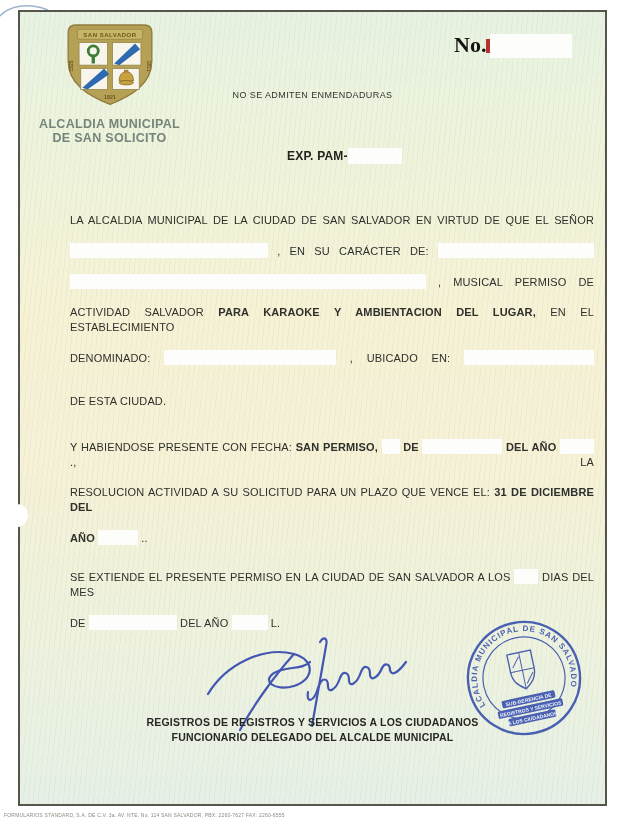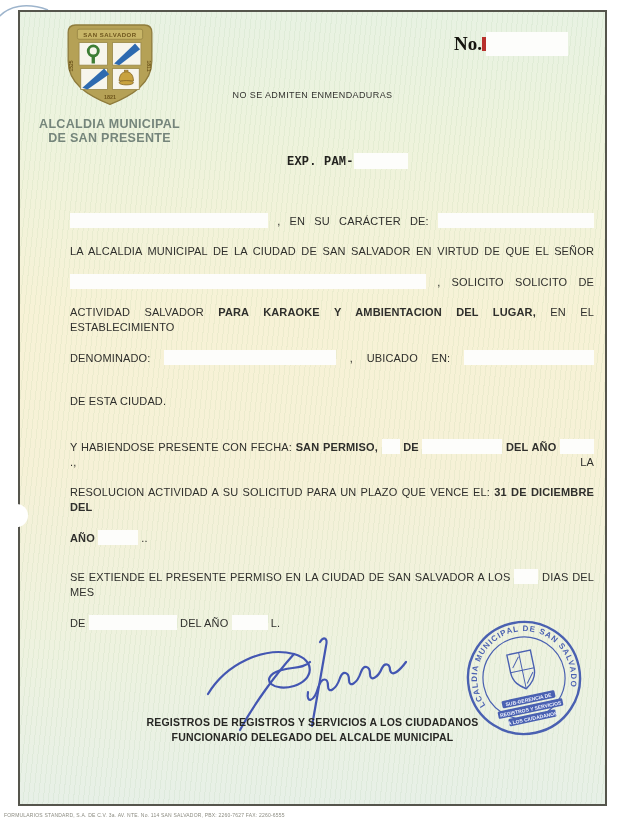--- a/index.html
+++ b/index.html
@@ -21,29 +21,29 @@
         #e8f2e3 0%, #edf3dd 14%, #f7f2d6 38%, #f6f1d7 58%,
         #eef2df 80%, #e7f0e7 100%);
   }
   
   .crest-block { position:absolute; left:7px; top:6px; width:165px; text-align:center; }
   .crest-block svg { display:block; margin:0 auto; }
   .crest-caption { margin-top:3px; font-size:12.5px; font-weight:bold;
     color:#75857b; line-height:14px; letter-spacing:.3px; }
   
   .no-block { position:absolute; left:434px; top:20px; white-space:nowrap; }
-  .no-label { font-family:"Liberation Serif", serif; font-weight:bold; font-size:19px; color:#15150f; }
+  .no-label { font-family:"Liberation Serif", serif; font-weight:bold; font-size:22px; color:#15150f; }
   .no-red { display:inline-block; width:4px; height:14px; background:#b8302c; vertical-align:-1px; }
   .no-box { display:inline-block; width:82px; height:24px; background:#fdfdfb; vertical-align:-6px; }
   
   .title-block { position:absolute; left:0; top:76px; width:100%; text-align:center; }
   .doc-title { font-size:13.5px; font-weight:bold; color:#1c1c1a; letter-spacing:.3px; }
   .doc-subtitle { margin-top:2px; font-size:9px; color:#33332f; letter-spacing:.4px; }
   
-  .exp-block { position:absolute; left:267px; top:140px; white-space:nowrap;font-family:Liberation Mono, monospace; }
+  .exp-block { position:absolute; left:267px; top:134px; white-space:nowrap; }
   .exp-label { font-size:12px; font-weight:bold; color:#22221e; letter-spacing:.2px; }
   .exp-box { display:inline-block; width:54px; height:16px; background:#fdfdfb; vertical-align:-4px; }
   
   .body-text { position:absolute; left:50px; top:201px; width:524px;
     font-size:11px; color:#2f2f2c; letter-spacing:.15px; }
   .bline { width:100%; line-height:15px; margin-bottom:15px; }
   .bline.just { text-align:justify; text-align-last:justify; }
   .bline .b { font-weight:bold; }
   .blank { display:inline-block; height:15px; background:#fdfdfb; vertical-align:-3px; }
   
@@ -89,40 +89,40 @@
           <rect x="72.5" y="57" width="4" height="4" fill="#c8a23f" stroke="#8a6a2a" stroke-width="0.8"></rect>
           <path d="M66,70 c0,-8 4,-11 8.5,-11 c4.5,0 8.5,3 8.5,11 z" fill="#c8a23f" stroke="#8a6a2a" stroke-width="1"></path>
           <ellipse cx="74.5" cy="72" rx="8.5" ry="2.6" fill="#c8a23f" stroke="#8a6a2a" stroke-width="1"></ellipse>
         </g>
         <text x="11" y="52" font-size="6" fill="#6d551c" font-weight="bold" transform="rotate(-90 11 52)" text-anchor="middle" font-family="Liberation Sans, sans-serif">1525</text>
         <text x="99" y="52" font-size="6" fill="#6d551c" font-weight="bold" transform="rotate(90 99 52)" text-anchor="middle" font-family="Liberation Sans, sans-serif">1811</text>
         <text x="55" y="92" text-anchor="middle" font-size="6.5" font-weight="bold" fill="#6d551c" font-family="Liberation Sans, sans-serif">1821</text>
       </svg>
       <div class="crest-caption">
         <div>ALCALDIA MUNICIPAL</div>
-        <div>DE SAN PRESENTE</div>
+        <div>DE SAN SOLICITO</div>
       </div>
     </div>
 
     <div class="no-block">
       <span class="no-label">No.</span><span class="no-red"></span><span class="no-box"></span>
     </div>
 
     <div class="title-block">
       <div class="doc-subtitle">NO SE ADMITEN ENMENDADURAS</div>
     </div>
 
     <div class="exp-block">
       <span class="exp-label">EXP. PAM-</span><span class="exp-box"></span>
     </div>
 
     <div class="body-text">
+        <div class="bline just"><span>LA ALCALDIA MUNICIPAL DE LA CIUDAD DE SAN SALVADOR EN VIRTUD DE QUE EL SEÑOR</span></div>
         <div class="bline just"><span class="blank" style="width: 198px;"></span> <span>, EN SU CARÁCTER DE:</span> <span class="blank" style="width: 156px;"></span></div>
-        <div class="bline just"><span>LA ALCALDIA MUNICIPAL DE LA CIUDAD DE SAN SALVADOR EN VIRTUD DE QUE EL SEÑOR</span></div>
-        <div class="bline just"><span class="blank" style="width: 356px;"></span> <span>, SOLICITO SOLICITO DE</span></div>
+        <div class="bline just"><span class="blank" style="width: 356px;"></span> <span>, MUSICAL PERMISO DE</span></div>
         <div class="bline just"><span>ACTIVIDAD SALVADOR</span> <span class="b">PARA KARAOKE Y AMBIENTACION DEL LUGAR,</span> <span>EN EL ESTABLECIMIENTO</span></div>
         <div class="bline just"><span>DENOMINADO:</span> <span class="blank" style="width: 172px;"></span> <span>, UBICADO EN:</span> <span class="blank" style="width: 130px;"></span></div>
         <div class="bline" style="margin-top: 28px;"><span>DE ESTA CIUDAD.</span></div>
         <div class="bline just" style="margin-top: 30px;"><span>Y HABIENDOSE PRESENTE CON FECHA:</span> <span class="b">SAN PERMISO,</span> <span class="blank" style="width: 18px;"></span> <span class="b">DE</span> <span class="blank" style="width: 80px;"></span> <span class="b">DEL AÑO</span> <span class="blank" style="width: 34px;"></span> <span>., LA</span></div>
         <div class="bline just"><span>RESOLUCION ACTIVIDAD A SU SOLICITUD PARA UN PLAZO QUE VENCE EL:</span> <span class="b">31 DE DICIEMBRE DEL</span></div>
         <div class="bline"><span class="b">AÑO</span> <span class="blank" style="width: 40px;"></span> <span>..</span></div>
         <div class="bline just" style="margin-top: 23px;"><span>SE EXTIENDE EL PRESENTE PERMISO EN LA CIUDAD DE SAN SALVADOR A LOS</span> <span class="blank" style="width: 24px;"></span> <span>DIAS DEL MES</span></div>
         <div class="bline"><span>DE</span> <span class="blank" style="width: 88px;"></span> <span>DEL AÑO</span> <span class="blank" style="width: 36px;"></span> <span>L.</span></div>
       </div>
 

